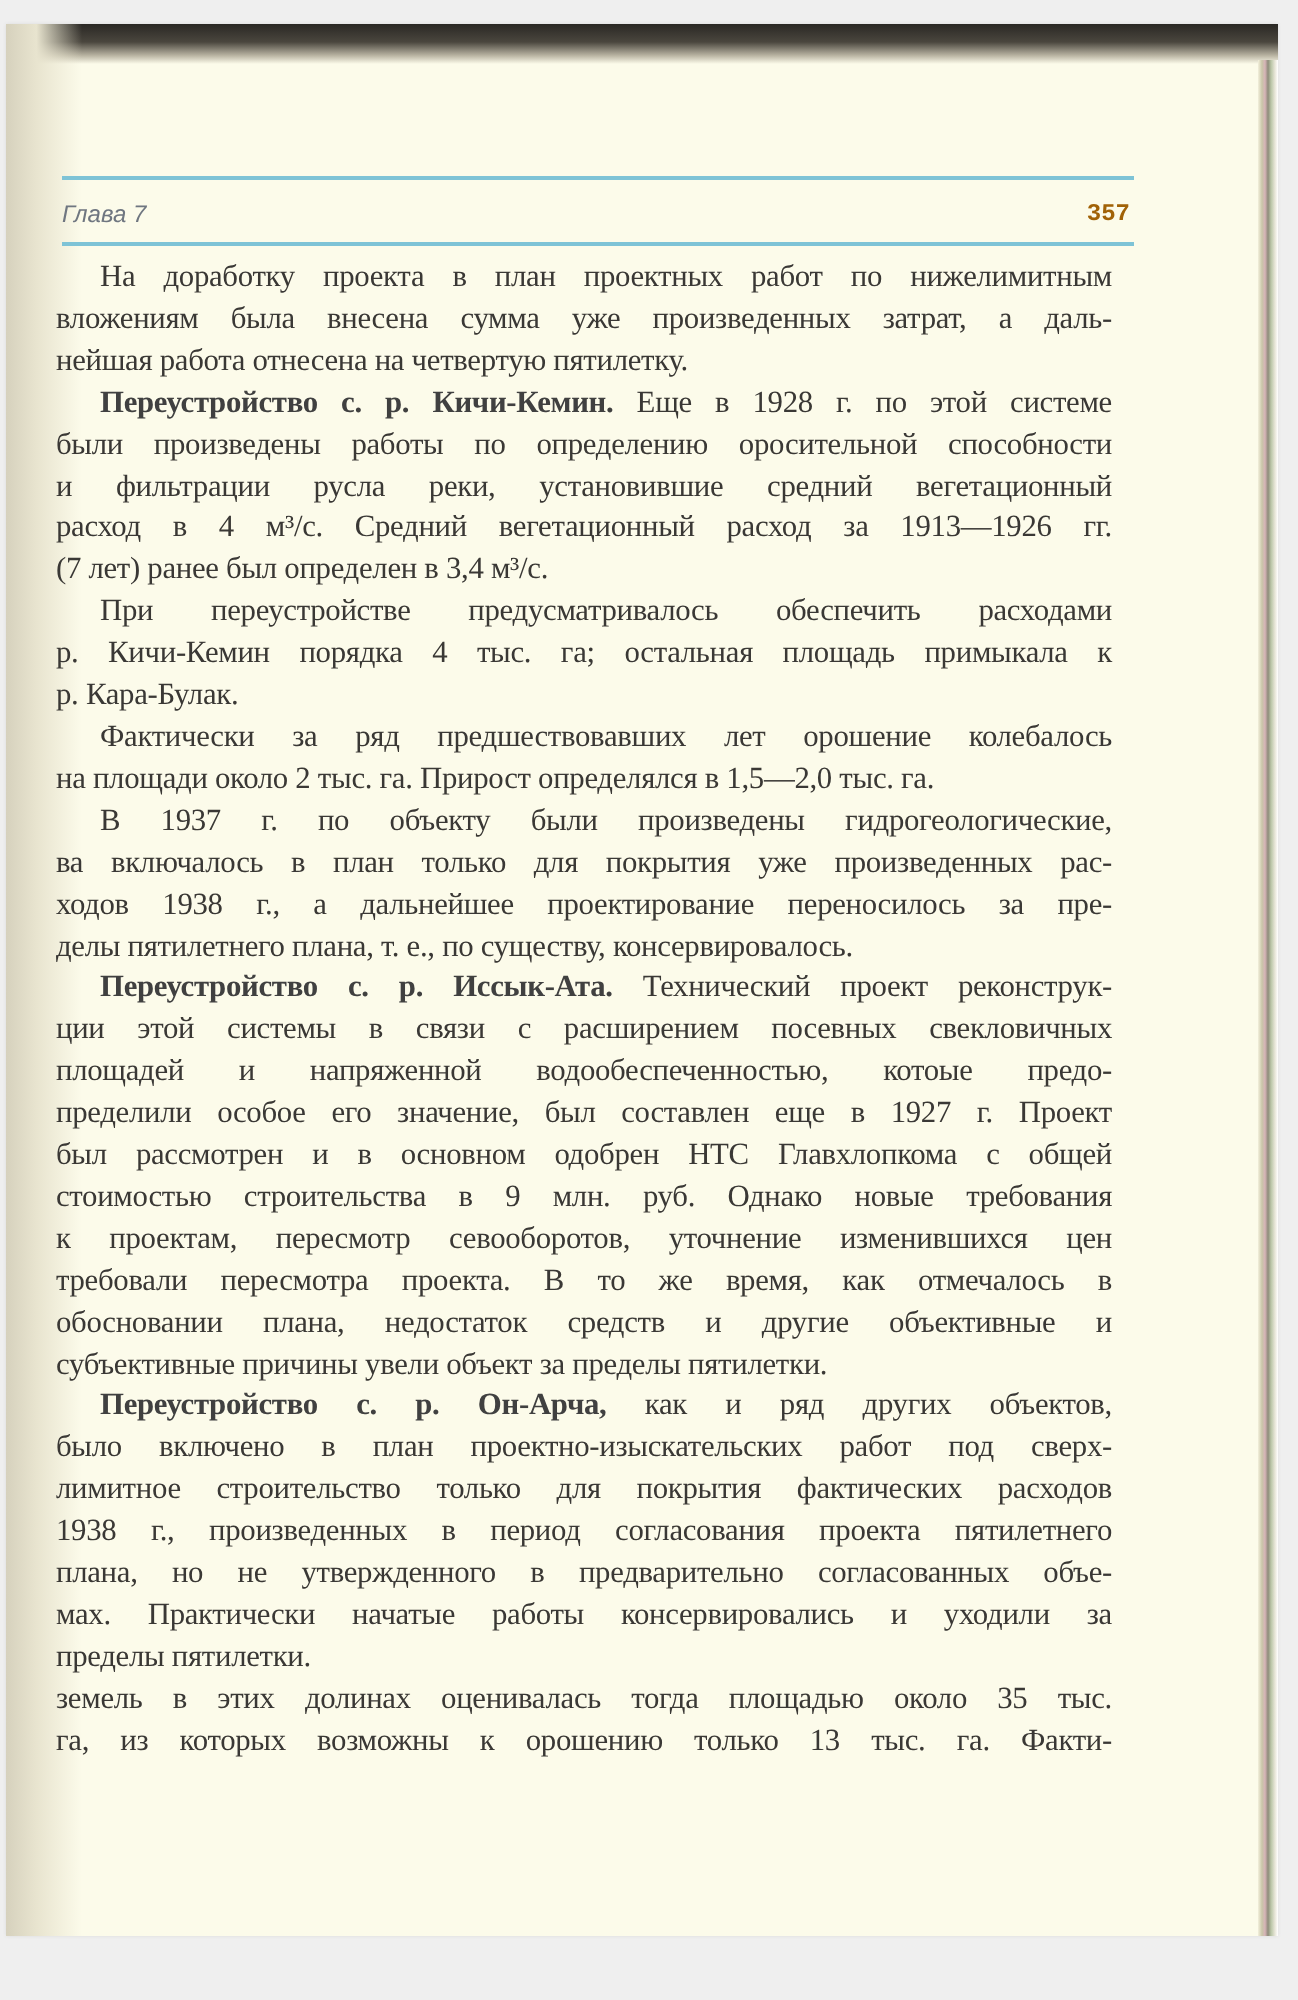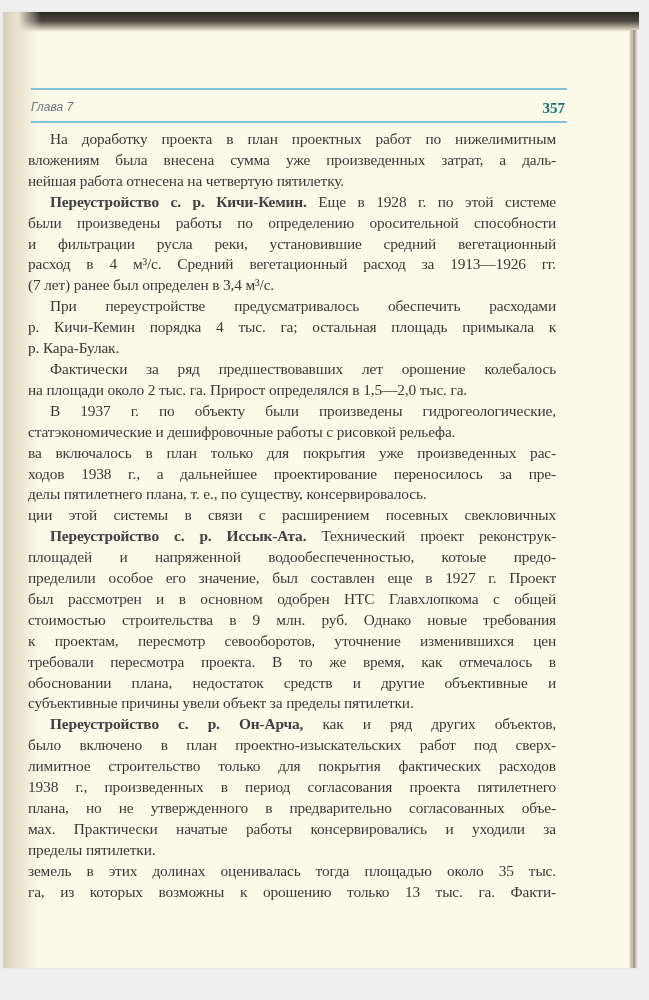--- a/index.html
+++ b/index.html
@@ -70,24 +70,24 @@
       top: 0;
       font-family: "Liberation Sans", "DejaVu Sans", sans-serif;
       font-style: italic;
       font-size: 12px;
       color: #6f7680;
     }
     .page-number {
       position: absolute;
       right: 2px;
       top: 0;
-      font-family: Liberation Serif, serif;
+      font-family: Liberation Mono, monospace;
       font-weight: bold;
-      font-size: 15px;
-      color: #0f766e;
+      font-size: 12px;
+      color: #a16207;
     }
     .body-text {
       position: absolute;
       left: 28px;
       top: 129px;
       width: 528px;
       color: #3a3835;
       font-size: 15.4px;
       line-height: 20.9px;
       letter-spacing: -0.15px;
@@ -150,30 +150,29 @@
       <span class="ln first"><span>При переустройстве предусматривалось обеспечить расходами</span></span>
       <span class="ln"><span>р. Кичи-Кемин порядка 4 тыс. га; остальная площадь примыкала к</span></span>
       <span class="ln last"><span>р. Кара-Булак.</span></span>
     </p>
     <p class="para">
       <span class="ln first"><span>Фактически за ряд предшествовавших лет орошение колебалось</span></span>
       <span class="ln last"><span>на площади около 2 тыс. га. Прирост определялся в 1,5—2,0 тыс. га.</span></span>
     </p>
     <p class="para">
       <span class="ln first"><span>В 1937 г. по объекту были произведены гидрогеологические,</span></span>
-      <span class="ln last"><span>статэкономические и дешифровочные работы с рисовкой рельефа.</span></span>
     </p>
     <p class="para">
       <span class="ln"><span>ва включалось в план только для покрытия уже произведенных рас-</span></span>
       <span class="ln"><span>ходов 1938 г., а дальнейшее проектирование переносилось за пре-</span></span>
       <span class="ln last"><span>делы пятилетнего плана, т. е., по существу, консервировалось.</span></span>
     </p>
     <p class="para">
+      <span class="ln first"><span class="runin">Переустройство с. р. Иссык-Ата.</span><span> Технический проект реконструк-</span></span>
       <span class="ln"><span>ции этой системы в связи с расширением посевных свекловичных</span></span>
-      <span class="ln first"><span class="runin">Переустройство с. р. Иссык-Ата.</span><span> Технический проект реконструк-</span></span>
       <span class="ln"><span>площадей и напряженной водообеспеченностью, котоые предо-</span></span>
       <span class="ln"><span>пределили особое его значение, был составлен еще в 1927 г. Проект</span></span>
       <span class="ln"><span>был рассмотрен и в основном одобрен НТС Главхлопкома с общей</span></span>
       <span class="ln"><span>стоимостью строительства в 9 млн. руб. Однако новые требования</span></span>
       <span class="ln"><span>к проектам, пересмотр севооборотов, уточнение изменившихся цен</span></span>
       <span class="ln"><span>требовали пересмотра проекта. В то же время, как отмечалось в</span></span>
       <span class="ln"><span>обосновании плана, недостаток средств и другие объективные и</span></span>
       <span class="ln last"><span>субъективные причины увели объект за пределы пятилетки.</span></span>
     </p>
     <p class="para">

